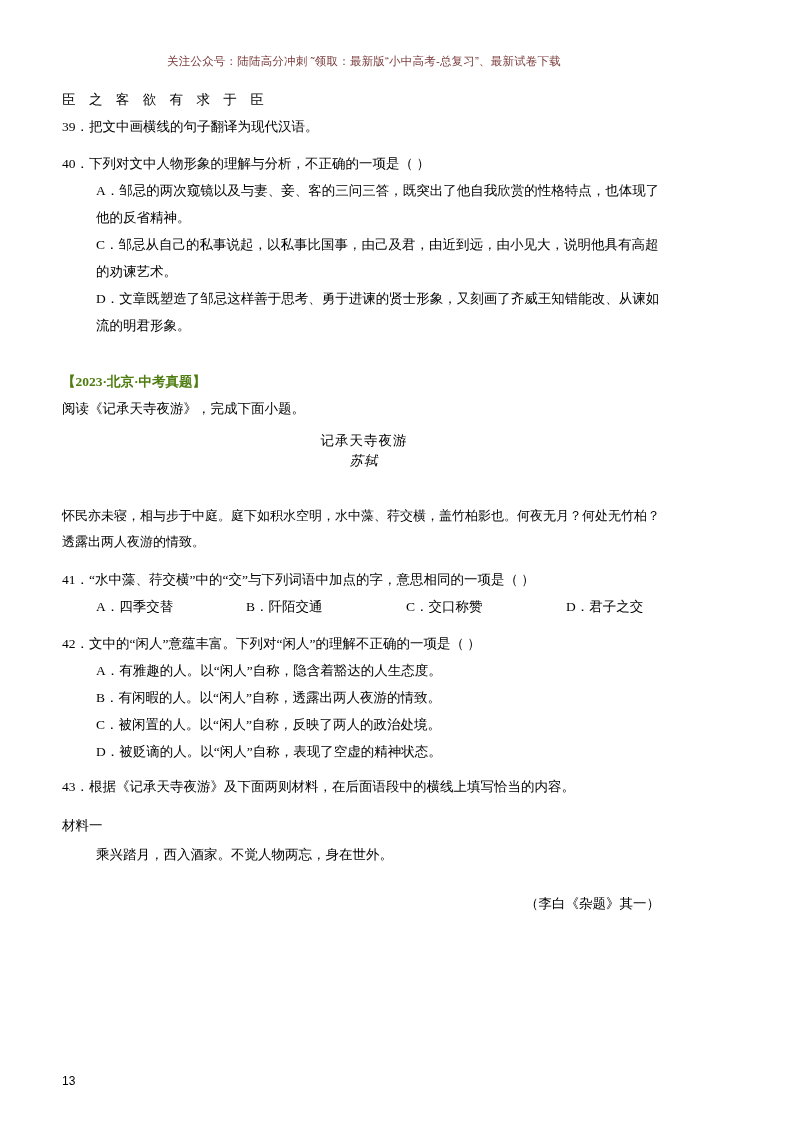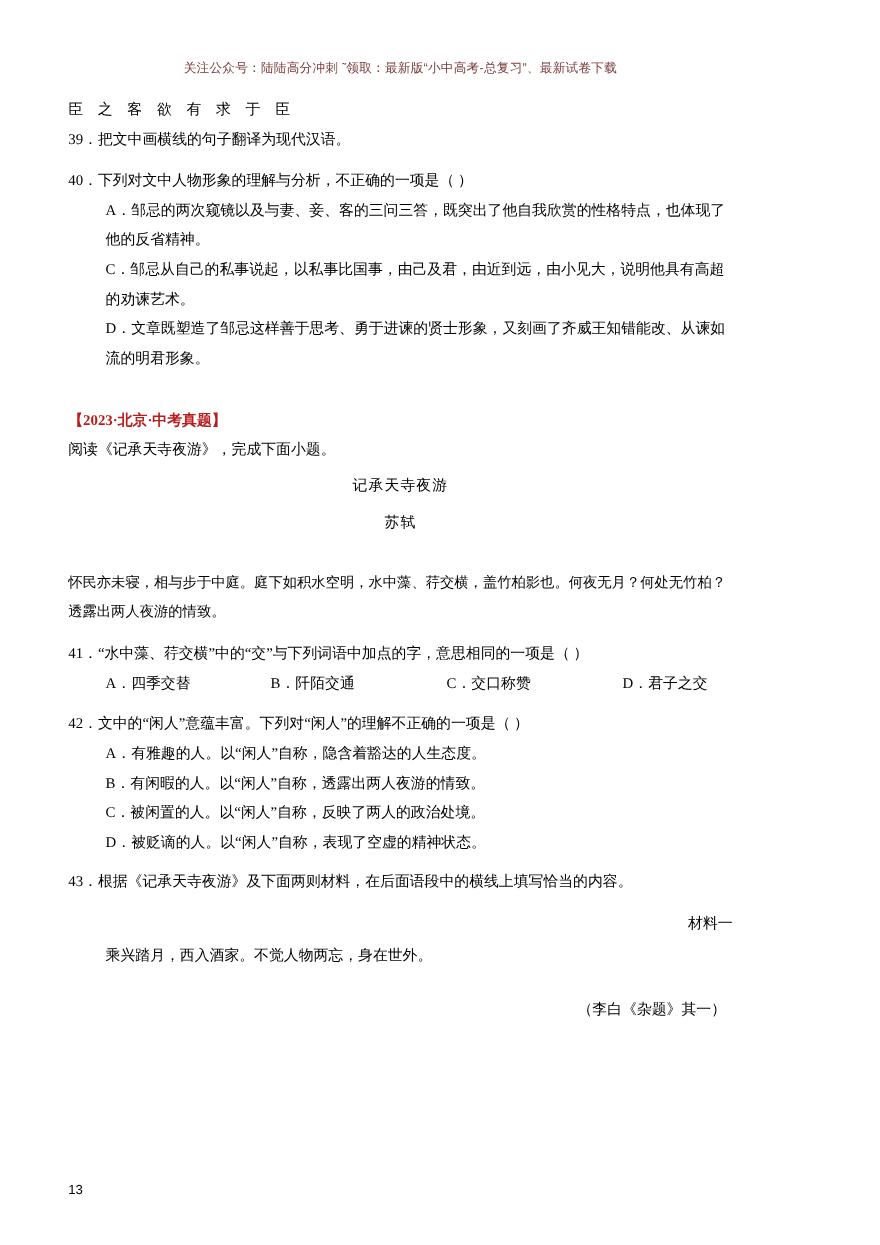--- a/index.html
+++ b/index.html
@@ -42,42 +42,43 @@
   }
   .q-block {
     margin-top: 10px;
   }
   .opt-wrap {
     margin-left: 34px;
     font-size: 13.5px;
     line-height: 2.0;
   }
   .tag-red {
-    color: #b91c1c;
+    color: #4d7c0f;
     font-weight: bold;
     font-size: 13.5px;
     margin-top: 34px;
   }
   .instruction {
     font-size: 13.5px;
     line-height: 2.0;
     margin-top: 4px;
   }
   .poem-title {
     text-align: center;
     font-size: 13.5px;
     margin-top: 10px;
     letter-spacing: 1px;
     font-family: "Liberation Serif", serif;
   }
   .poem-author {
     text-align: center;
     font-size: 13.5px;
-    margin-top: 16px;
+    margin-top: 2px;
     letter-spacing: 1px;
+    font-style: italic;
   }
   .classical {
     font-size: 13px;
     line-height: 2.05;
     margin-top: 6px;
     text-align: justify;
     font-family: "Liberation Serif", "DejaVu Serif", serif;
   }
   .classical .indent {
     display: inline-block;
@@ -89,21 +90,20 @@
     line-height: 2.0;
     display: flex;
   }
   .inline-opts span.o {
     display: inline-block;
   }
   .mat-label {
     font-size: 13.5px;
     margin-top: 12px;
     line-height: 2.0;
-    text-align: right;
   }
   .mat-text {
     font-size: 13.5px;
     margin-top: 2px;
     margin-left: 34px;
     line-height: 2.0;
   }
   .source {
     text-align: right;
     font-size: 13.5px;

